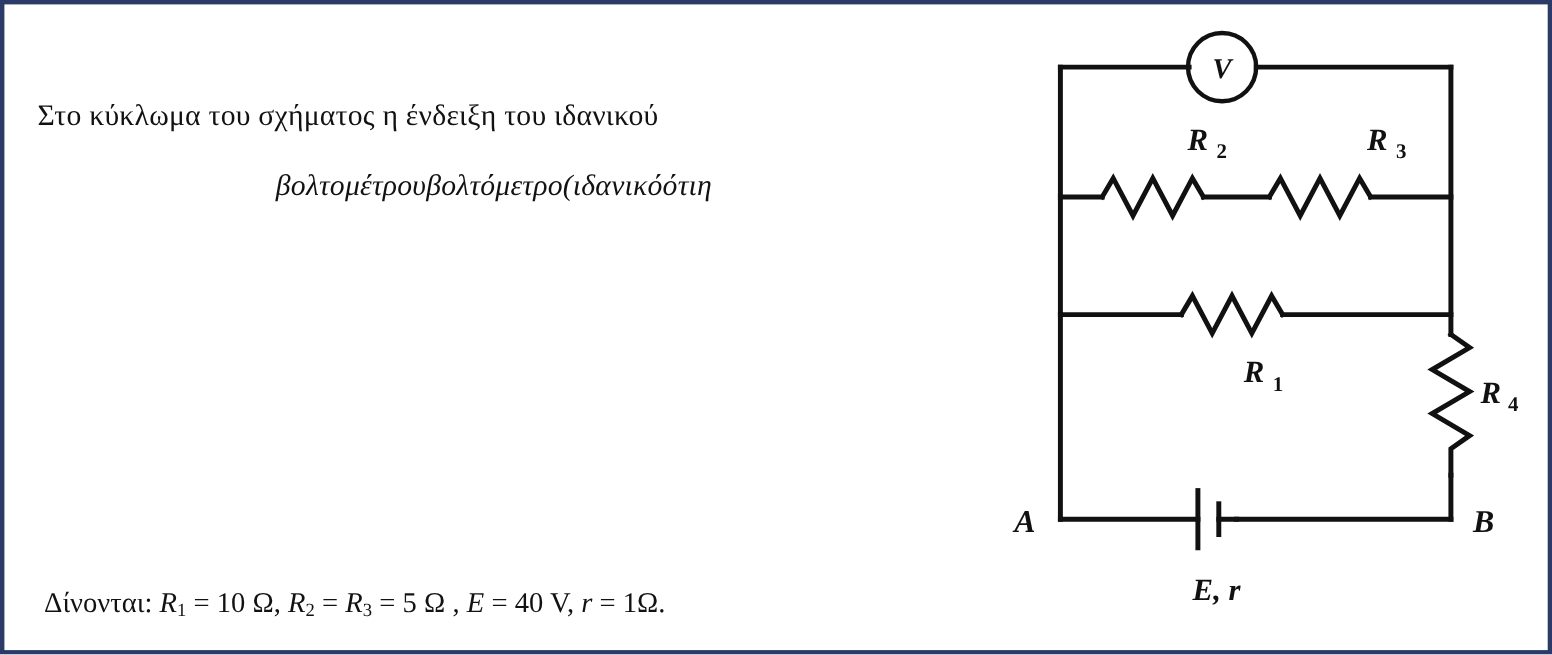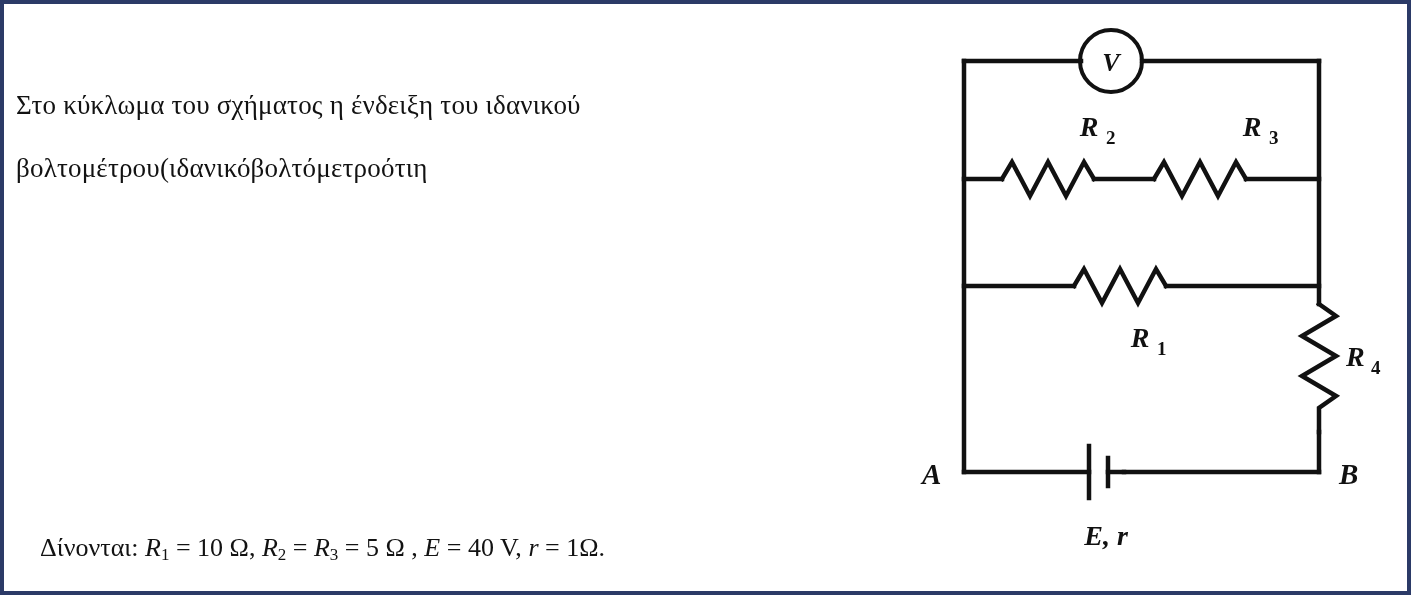--- a/index.html
+++ b/index.html
@@ -22,40 +22,41 @@
   .inner {
     position: absolute;
     left: 0; top: 0;
     width: 1403px;
     height: 587px;
   }
 
   
   .text-col {
     position: absolute;
-    left: 12px;
+    left: 30px;
     top: 70px;
     width: 830px;
   }
   .para {
     font-size: 27px;
     line-height: 63px;
     color: #121212;
     text-align: justify;
     text-justify: inter-word;
     letter-spacing: 0.2px;
   }
   .para .line {
     display: block;
     white-space: nowrap;
   }
   .para .line.justify {
     display: flex;
-    justify-content: flex-start;
+    justify-content: center;
     white-space: normal;
+    font-style: italic;
   }
   .calc-line {
     margin-top: 2px;
     font-size: 27px;
     line-height: 60px;
     color: #121212;
   }
   .given-line {
     position: absolute;
     left: 36px;
@@ -129,22 +130,22 @@
 <body>
 
 <div id="page">
   <div class="inner">
 
     <div class="text-col">
       <div class="para">
         <span class="line">Στο κύκλωμα του σχήματος η ένδειξη του ιδανικού</span>
         <span class="line justify">
           <span>βολτομέτρου</span>
+          <span>βολτόμετρο</span>
           <span>(ιδανικό</span>
-          <span>βολτόμετρο</span>
           <span>ότι</span>
           <span>η</span>
         </span>
       </div>
     </div>
 
     <div class="given-line">
       <span>Δίνονται: </span><i>R</i><span class="sub">1</span><span> = 10 Ω, </span><i>R</i><span class="sub">2</span><span> = </span><i>R</i><span class="sub">3</span><span> = 5 Ω , </span><i>E</i><span> = 40 V, </span><i>r</i><span> = 1Ω.</span>
     </div>
 

